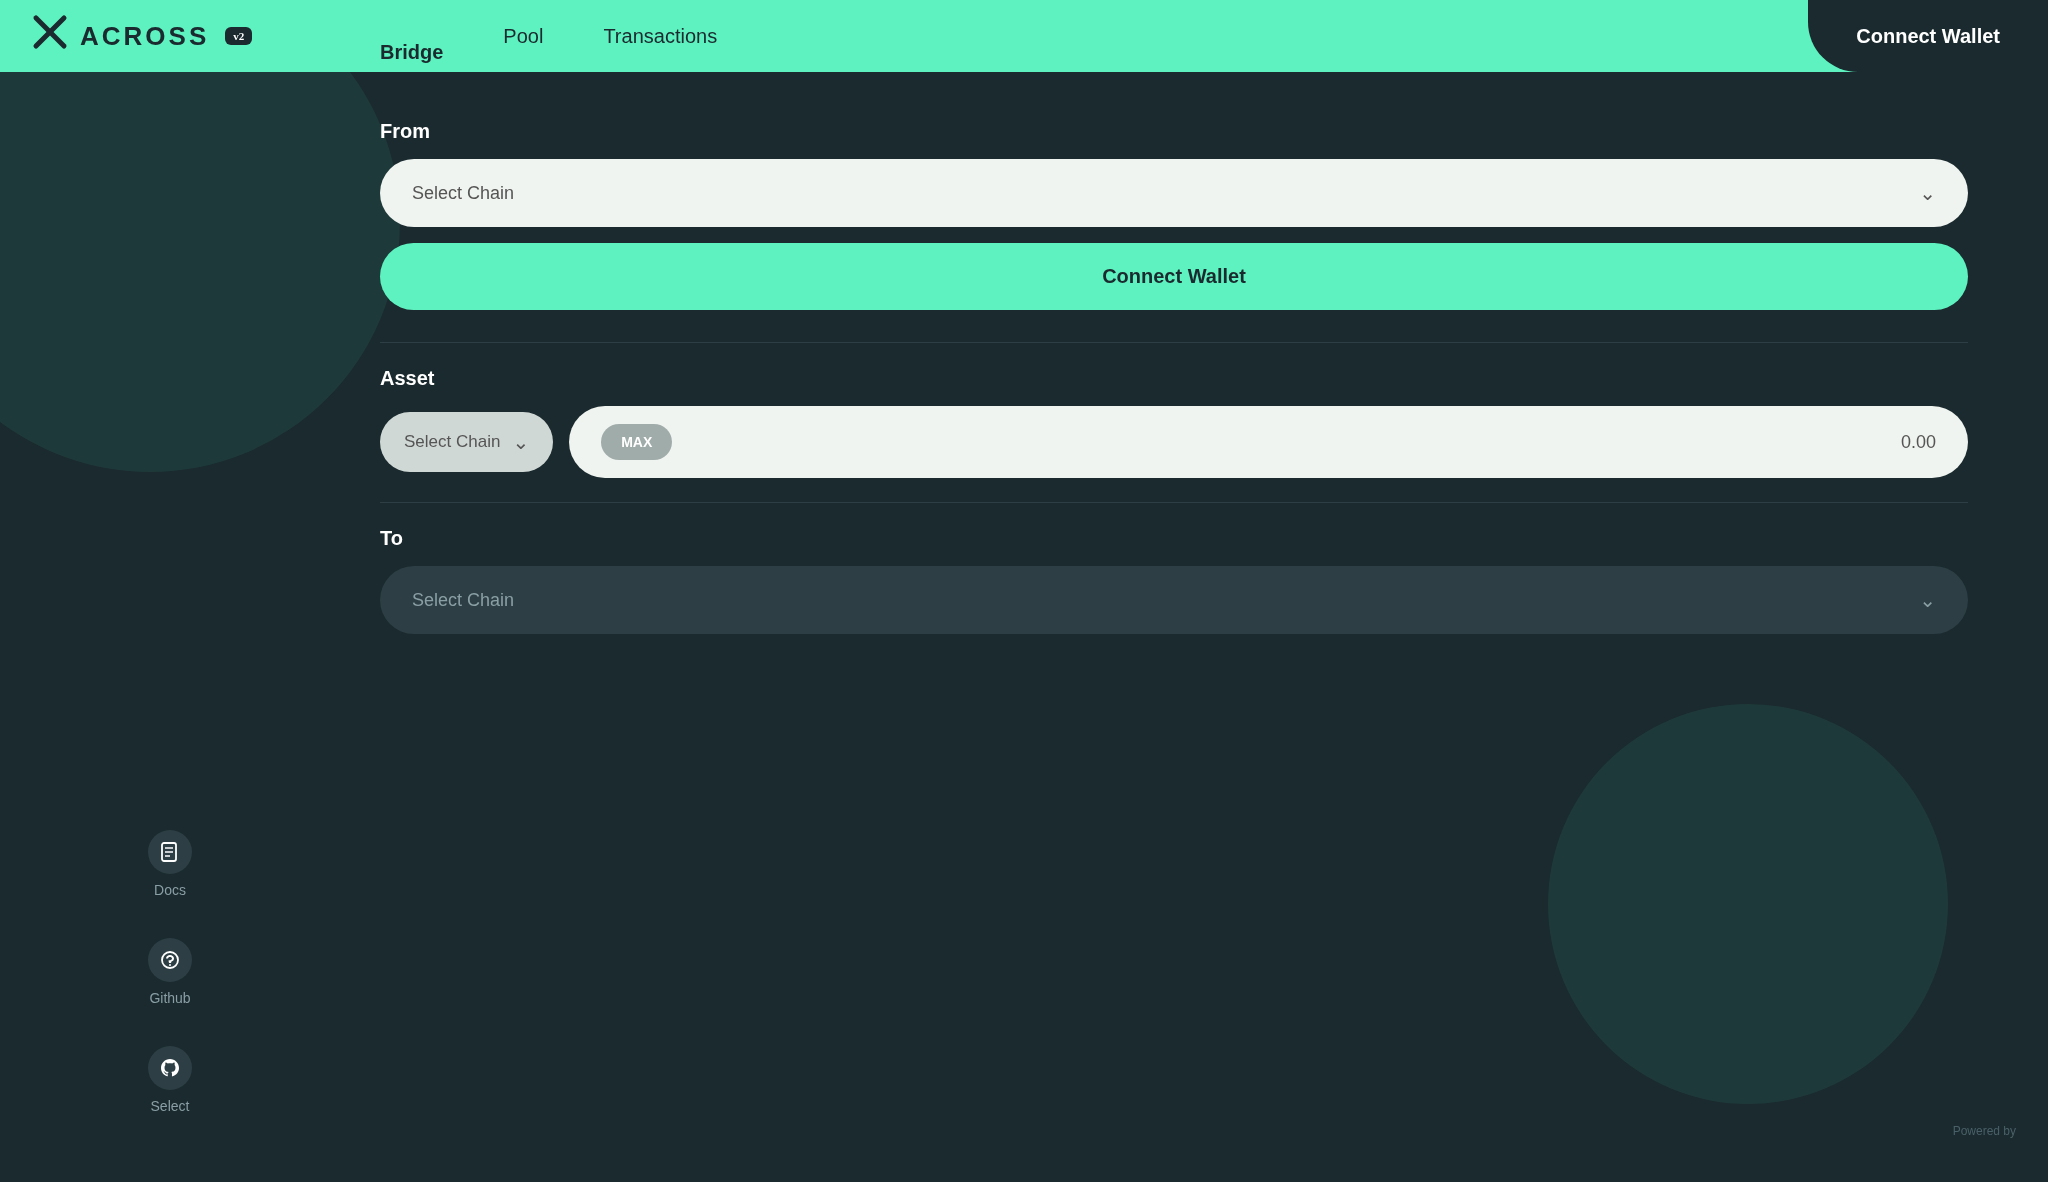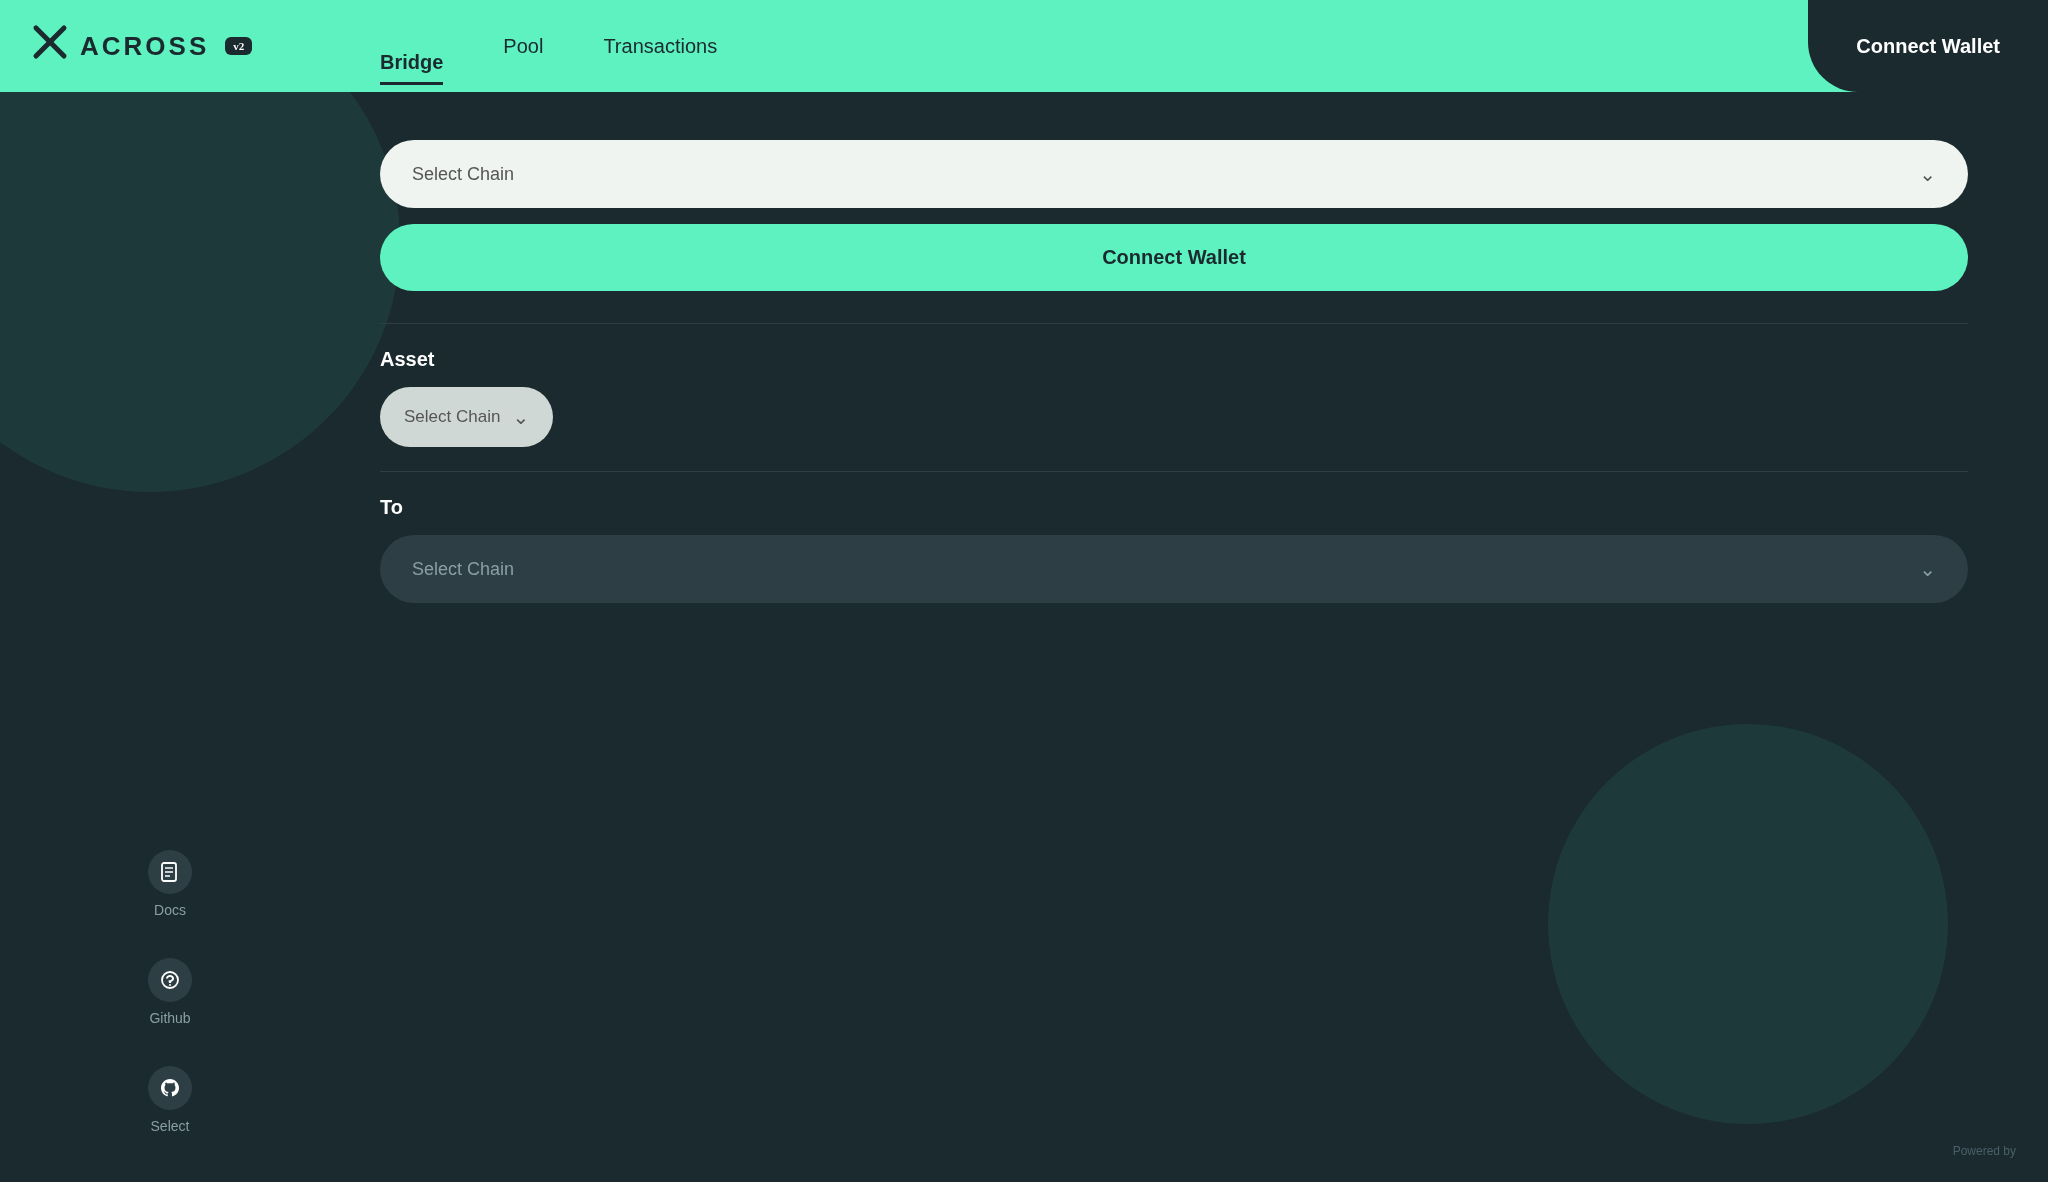--- a/index.html
+++ b/index.html
@@ -8,21 +8,21 @@
       font-family: -apple-system, BlinkMacSystemFont, 'Segoe UI', sans-serif;
       background-color: #1a2a2e;
       min-height: 100vh;
       overflow-x: hidden;
     }
 
     
     .header {
       display: flex;
       align-items: center;
-      height: 92px;
+      height: 72px;
       background: #fca5a5;
       position: relative;
     }
 
     .logo-area {
       display: flex;
       align-items: center;
       gap: 12px;
       padding: 0 32px;
       width: 340px;
@@ -379,20 +379,21 @@
         </div>
         <span class="sidebar-link-label">Select</span>
       </div>
 
     </div>
   </aside>
 
   <main class="bridge-panel">
 
     <div class="section">
+      <div class="section-label">From</div>
 
       <div class="select-chain-dropdown">
         <span>Select Chain</span>
         <span class="chevron-icon">⌄</span>
       </div>
 
       <button class="connect-wallet-btn-main">Connect Wallet</button>
     </div>
 
     <hr class="divider">
@@ -400,20 +401,24 @@
     <div class="section">
       <div class="section-label">Asset</div>
 
       <div class="asset-row">
 
         <div class="asset-select">
           <span>Select Chain</span>
           <span class="chevron-icon">⌄</span>
         </div>
 
+        <div class="asset-amount-input">
+          <button class="max-btn">MAX</button>
+          <span class="amount-value">0.00</span>
+        </div>
 
       </div>
     </div>
 
     <hr class="divider">
 
     <div class="section">
       <div class="section-label">To</div>
 
       <div class="select-chain-dropdown-to">

